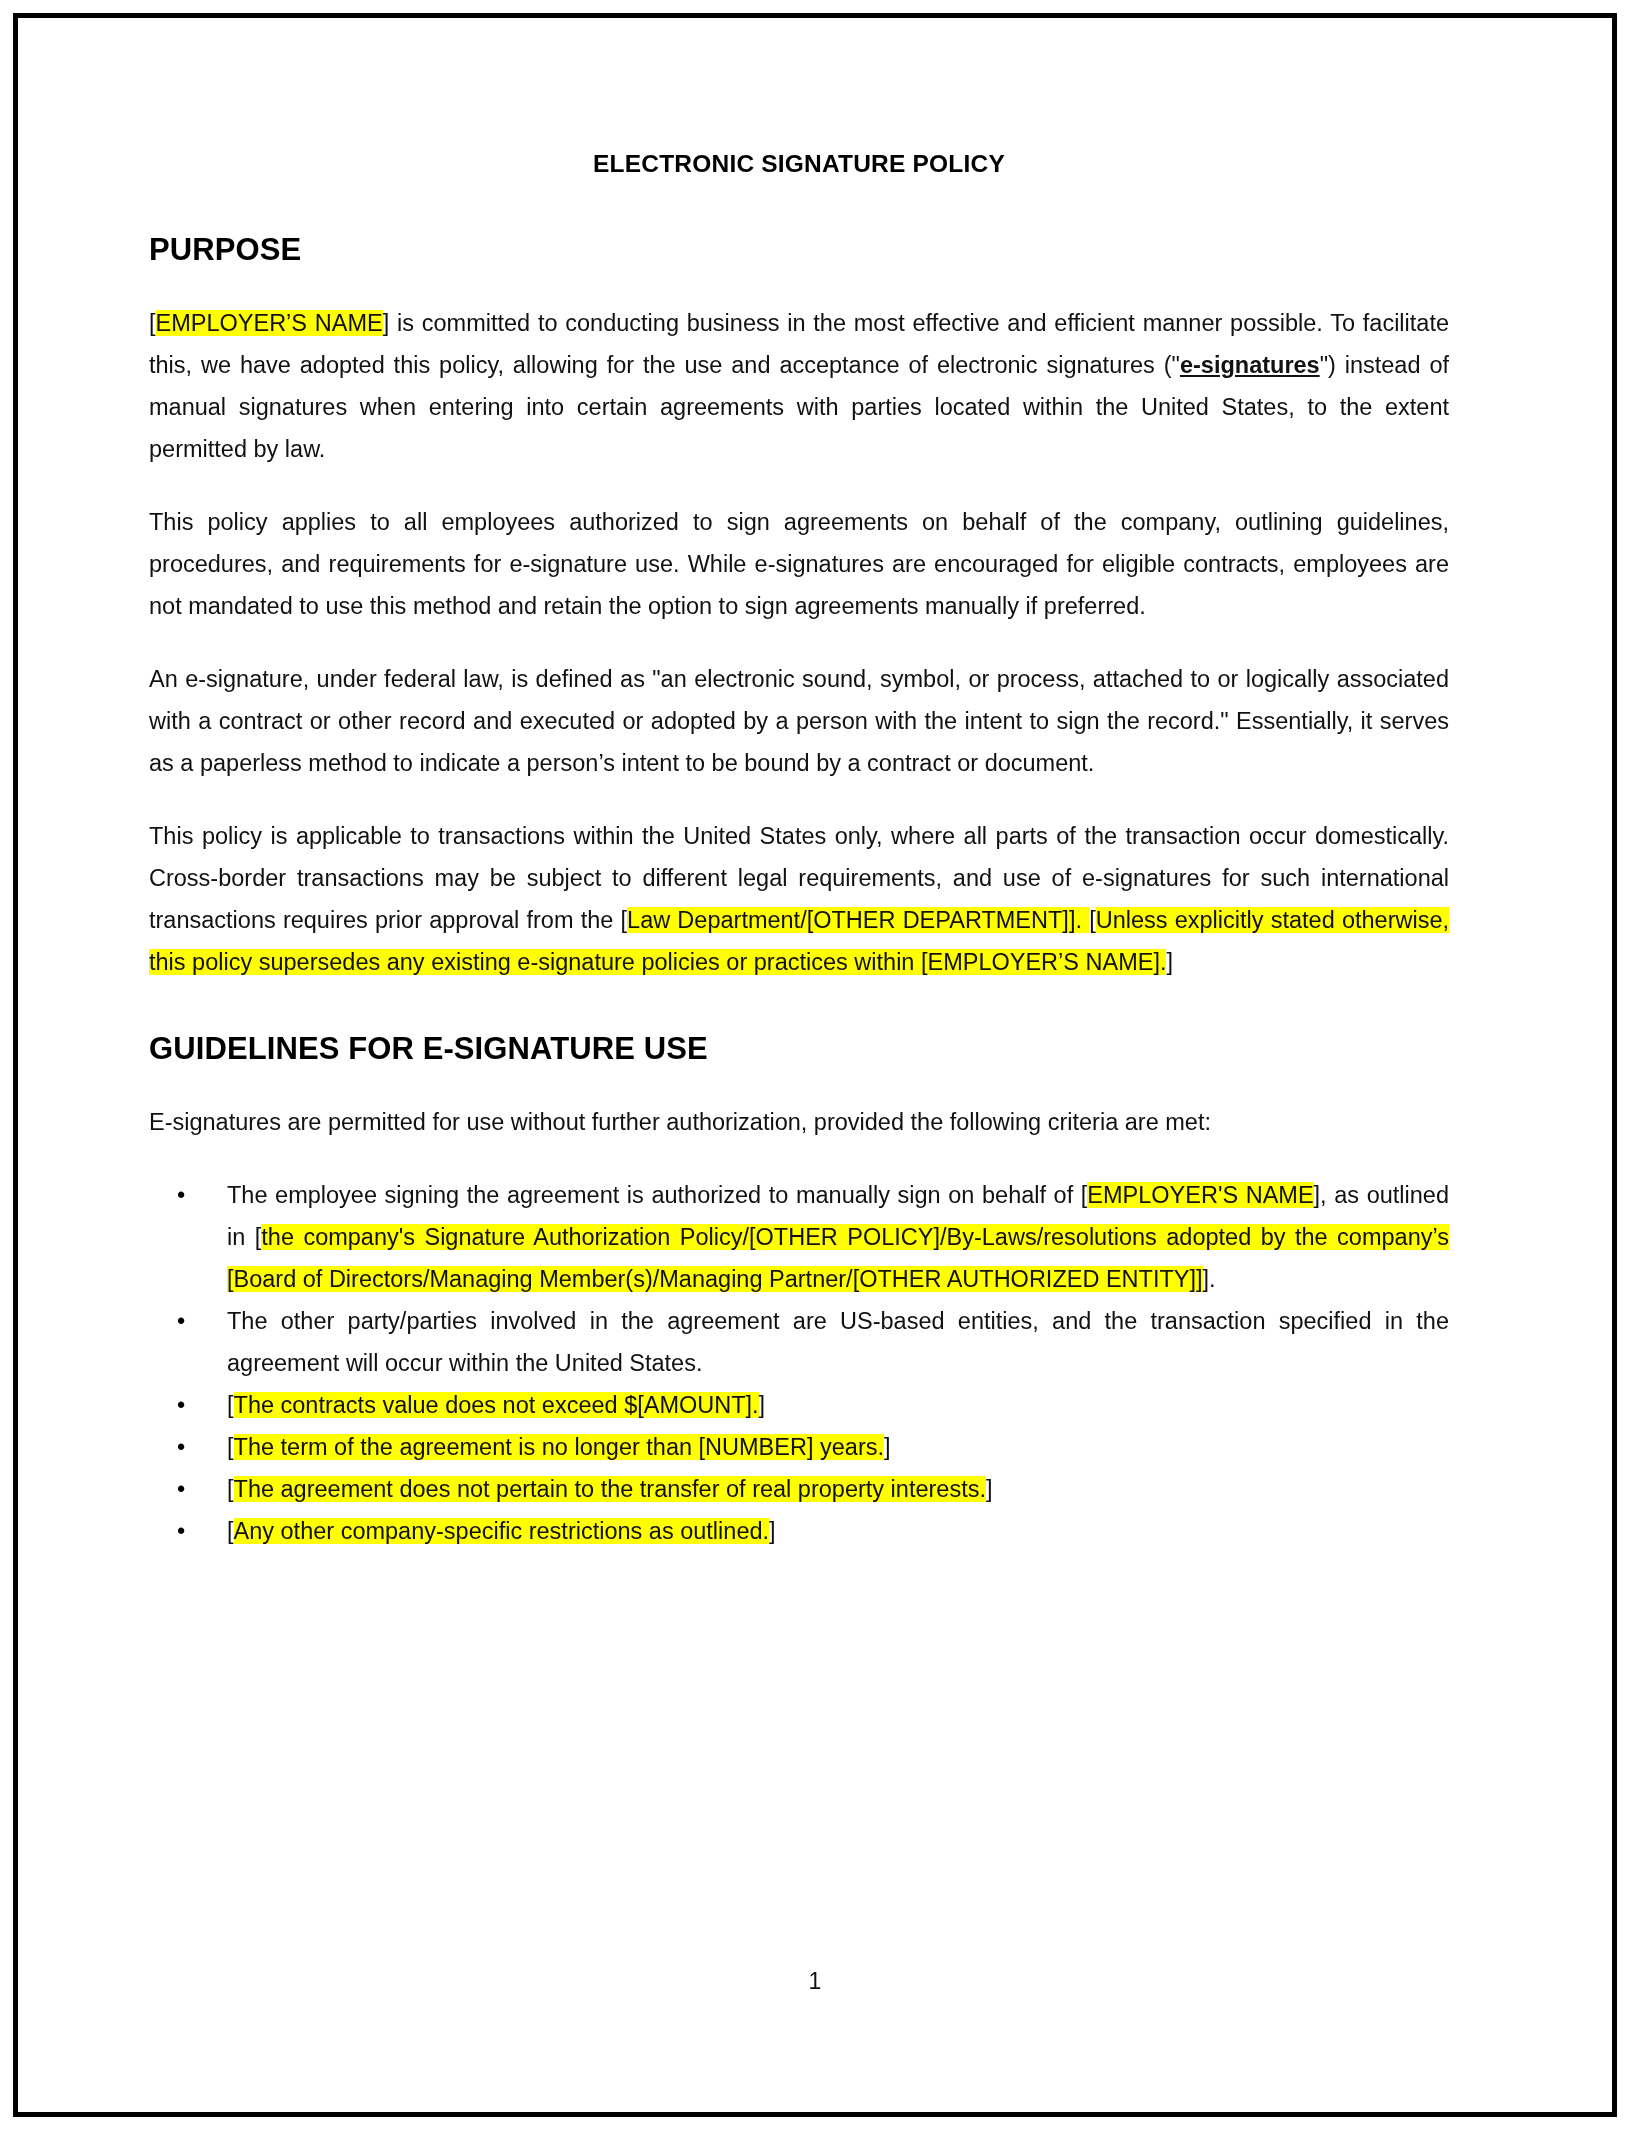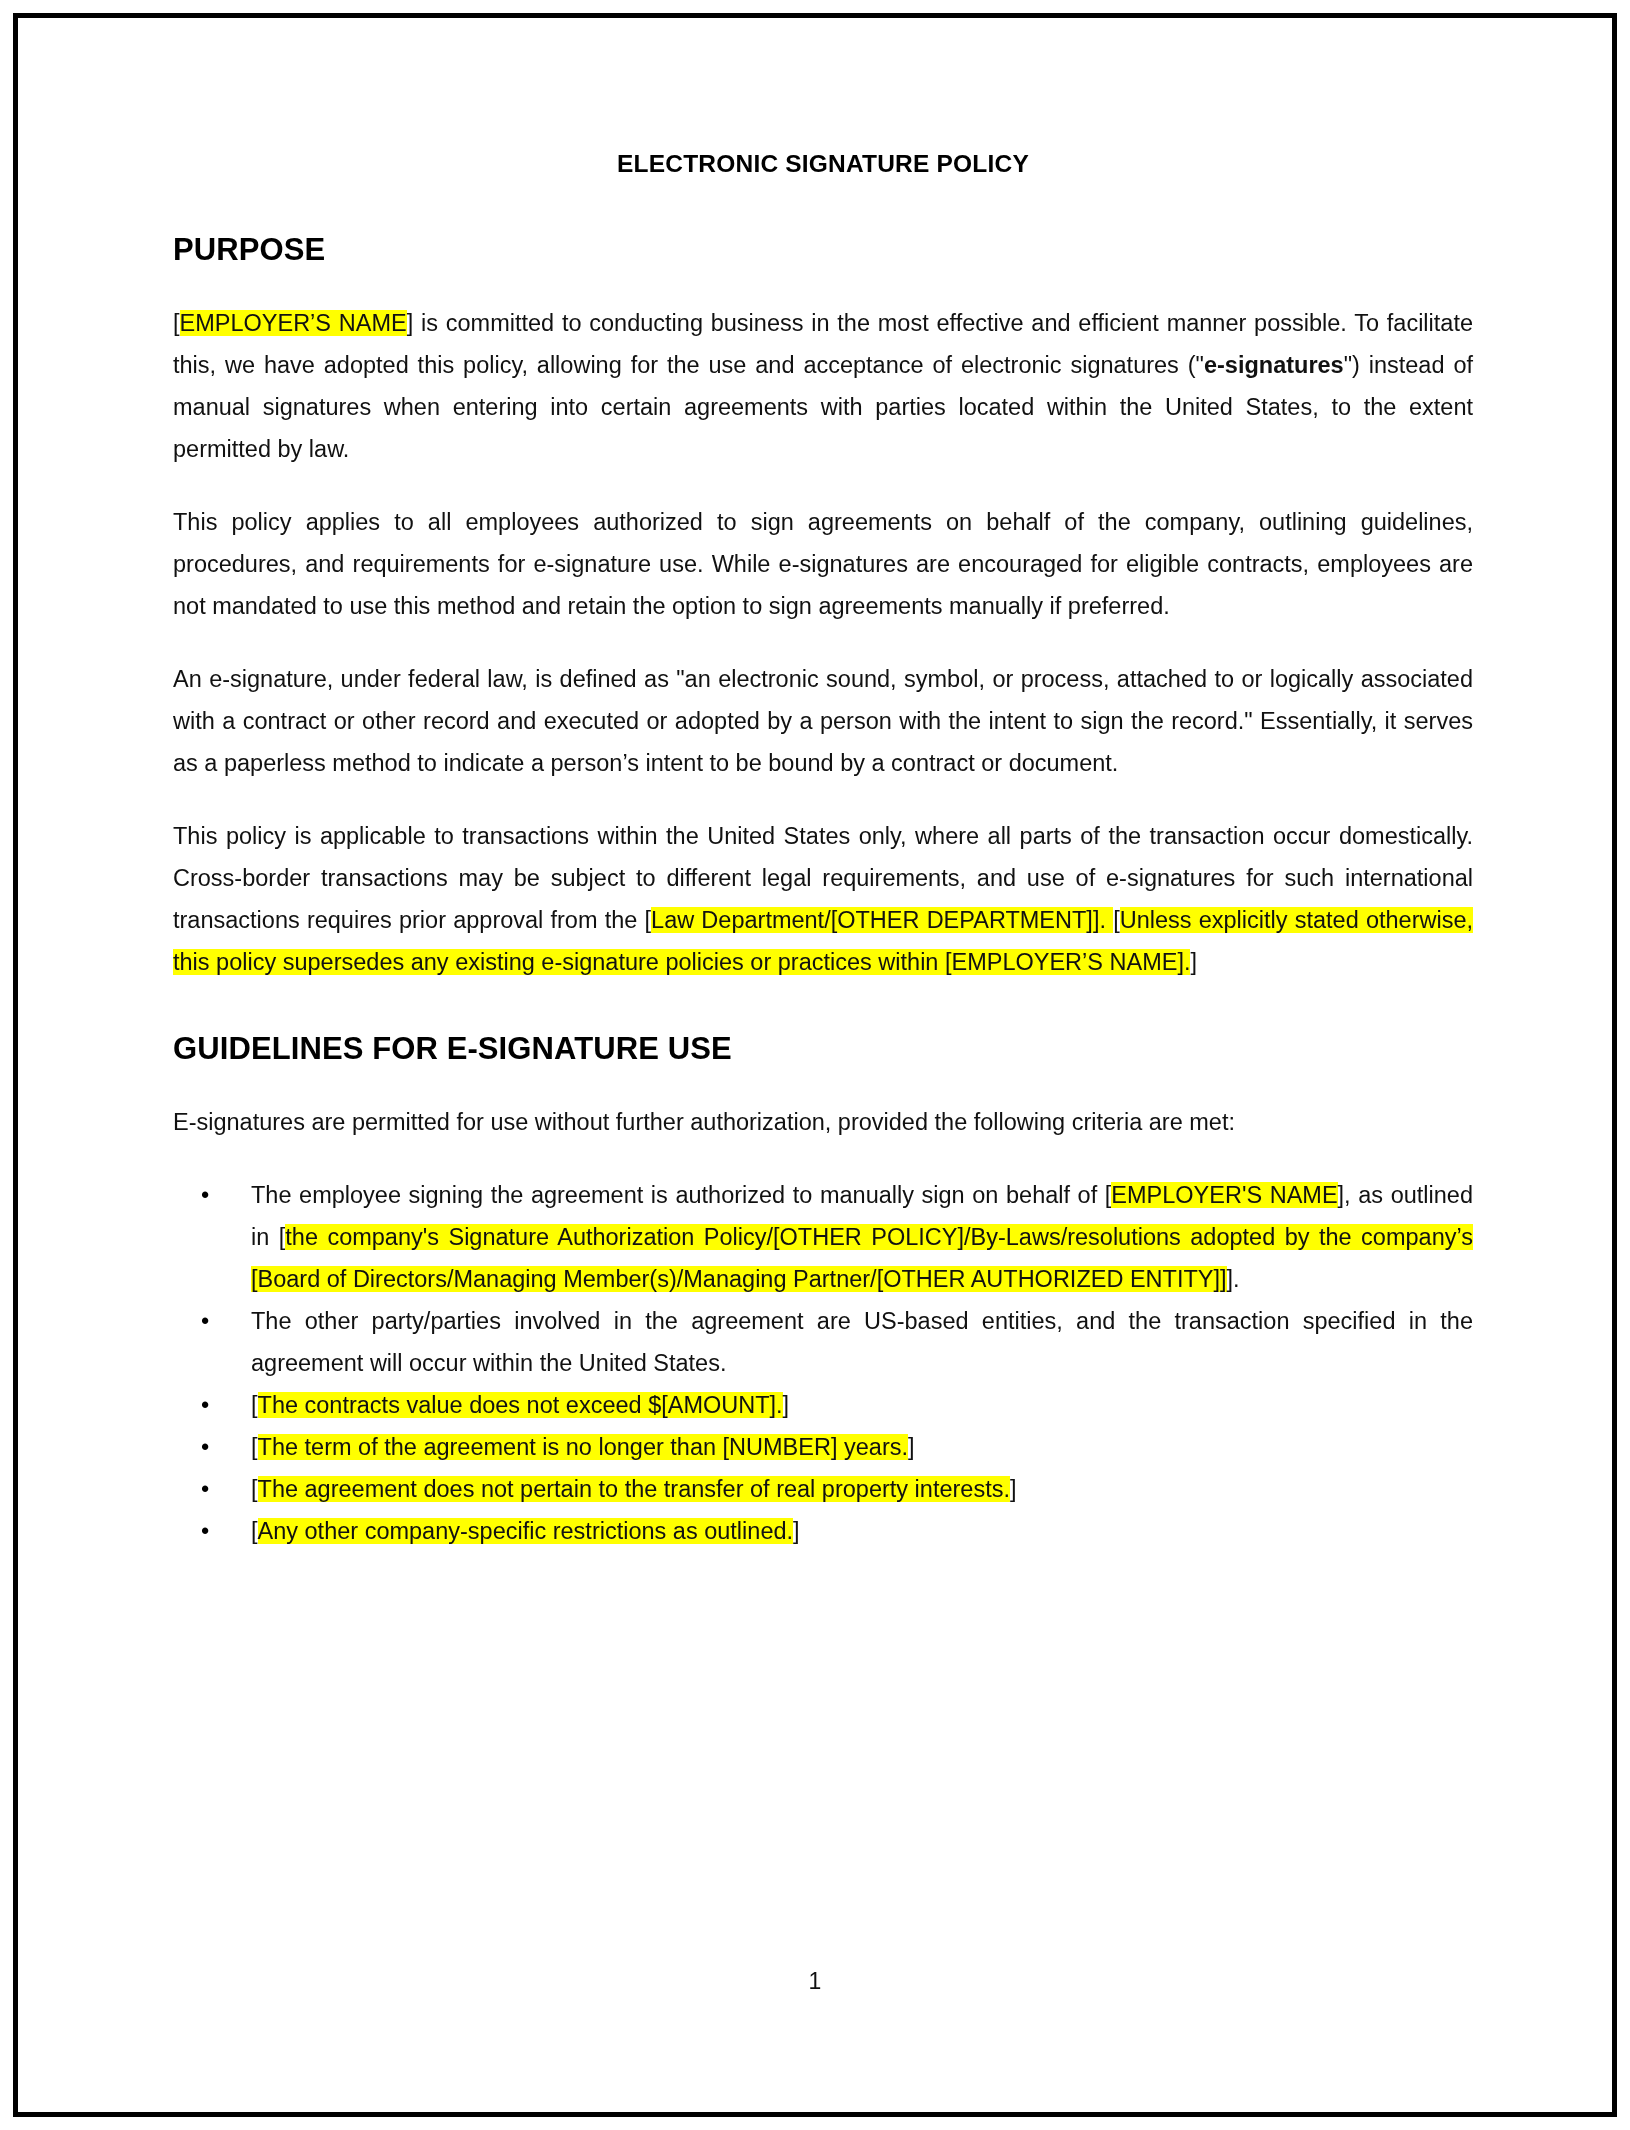--- a/index.html
+++ b/index.html
@@ -21,21 +21,21 @@
     left: 13px;
     top: 13px;
     width: 1604px;
     height: 2104px;
     border: 5px solid #000000;
     box-sizing: border-box;
     pointer-events: none;
   }
   .content {
     position: absolute;
-    left: 173px;
+    left: 149px;
     top: 150px;
     width: 1300px;
   }
   .doc-title {
     text-align: center;
     font-weight: bold;
     font-size: 24.5px;
     letter-spacing: 0.2px;
     color: #000;
     margin: 0 0 54px 0;
@@ -56,21 +56,21 @@
     font-size: 23.5px;
     line-height: 42px;
     color: #111;
     margin: 0 0 31px 0;
     hyphens: none;
   }
   p.body-par:last-child { margin-bottom: 0; }
   .hl {
     background-color: #ffff00;
   }
-  b.inline-bold { font-weight: bold; }
+  b.inline-bold { font-weight: bold; text-decoration: underline; }
   ul.criteria {
     list-style: none;
     margin: 0;
     padding: 0;
   }
   ul.criteria > li {
     position: relative;
     padding-left: 78px;
     text-align: justify;
     text-justify: inter-word;

